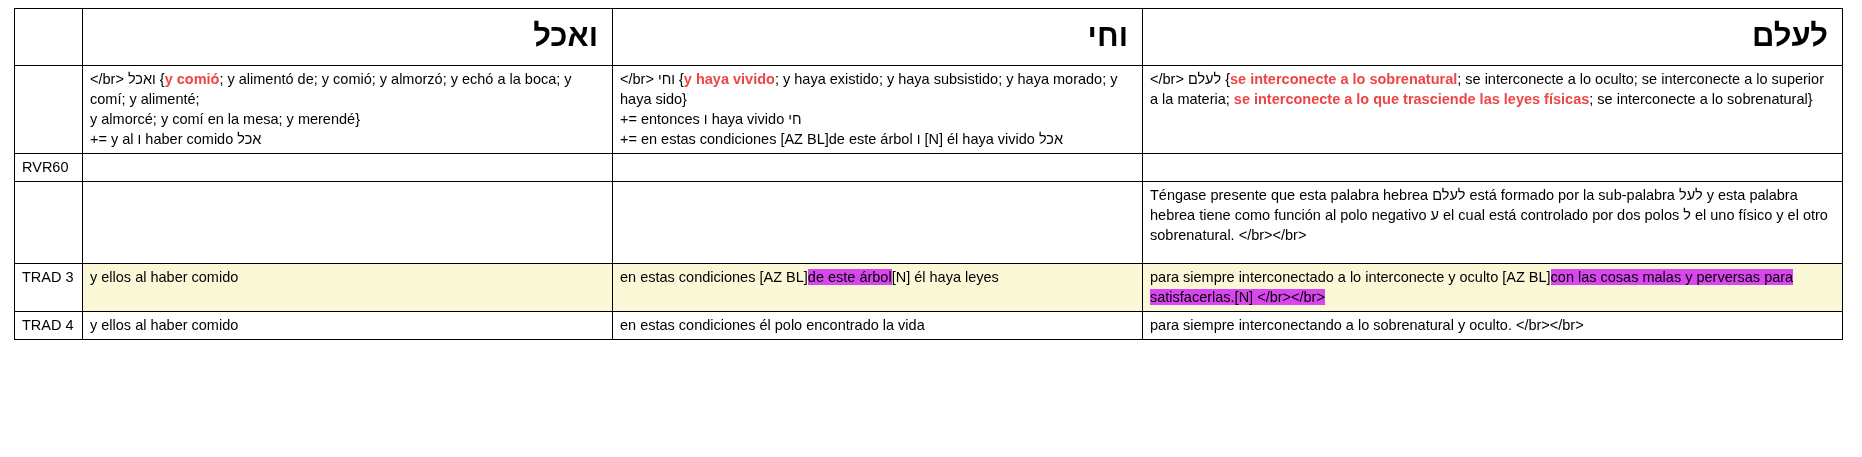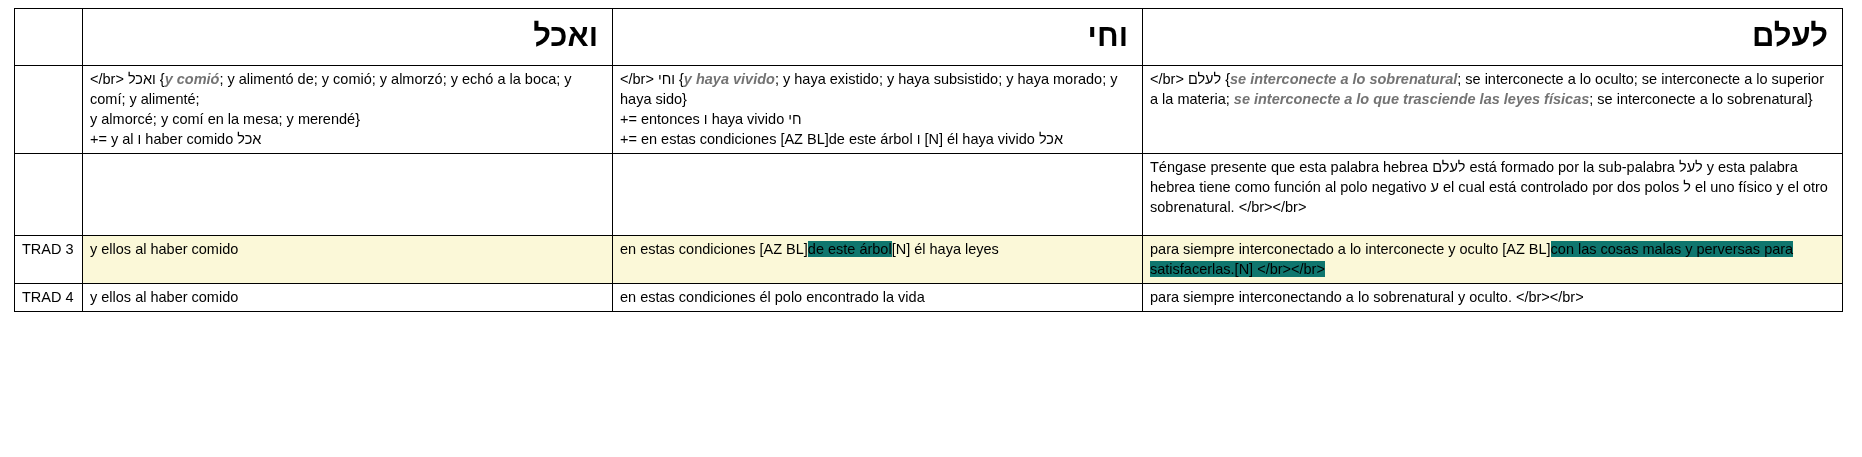--- a/index.html
+++ b/index.html
@@ -24,23 +24,23 @@
   .hdr{height:56px;padding:0 14px 0 7px !important;}
   .hdr .heb{
     font-size:31px;
     font-weight:bold;
     text-align:right;
     direction:rtl;
     line-height:54px;
     white-space:nowrap;
   }
   .gloss{line-height:1.42;}
-  .blue{color:#737373;font-weight:bold;font-style:italic;}
+  .blue{color:#ef4444;font-weight:bold;}
   .hl-yellow{background:#fbf8d8;}
-  .hl-blue{background:#0f766e;}
+  .hl-blue{background:#d946ef;}
   .lbl{font-size:14.5px;}
   .rowtall td{height:74px;}
   .note{line-height:1.5;}
   .heb-inline{direction:rtl;unicode-bidi:embed;}
   .r-empty{height:20px;}
 </style>
 </head>
 <body>
 
 <div class="page">
@@ -76,20 +76,26 @@
         <td class="gloss">
           <div>&lt;/br&gt; <span class="heb-inline">וחי</span> {<span class="blue">y haya vivido</span>; y haya existido; y haya subsistido; y haya morado; y haya sido}</div>
           <div>+= entonces ו haya vivido <span class="heb-inline">חי</span></div>
           <div>+= en estas condiciones [AZ BL]de este árbol ו [N] él haya vivido <span class="heb-inline">אכל</span></div>
         </td>
         <td class="gloss">
           <div>&lt;/br&gt; <span class="heb-inline">לעלם</span> {<span class="blue">se interconecte a lo sobrenatural</span>; se interconecte a lo oculto; se interconecte a lo superior a la materia; <span class="blue">se interconecte a lo que trasciende las leyes físicas</span>; se interconecte a lo sobrenatural}</div>
         </td>
       </tr>
 
+      <tr>
+        <td class="lbl">RVR60</td>
+        <td class="r-empty"></td>
+        <td class="r-empty"></td>
+        <td class="r-empty"></td>
+      </tr>
 
       <tr class="rowtall">
         <td></td>
         <td></td>
         <td></td>
         <td class="note">Téngase presente que esta palabra hebrea לעלם está formado por la sub-palabra לעל y esta palabra hebrea tiene como función al polo negativo ע el cual está controlado por dos polos ל el uno físico y el otro sobrenatural. &lt;/br&gt;&lt;/br&gt;</td>
       </tr>
 
 
       <tr>

